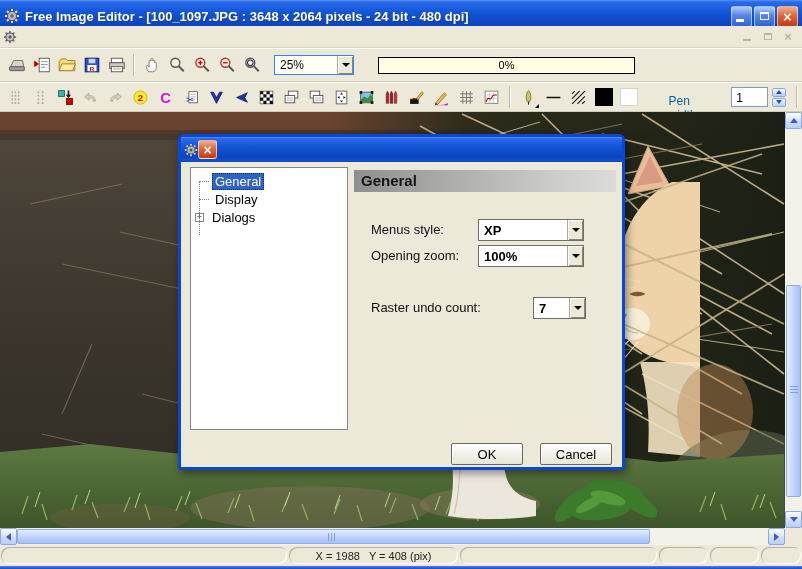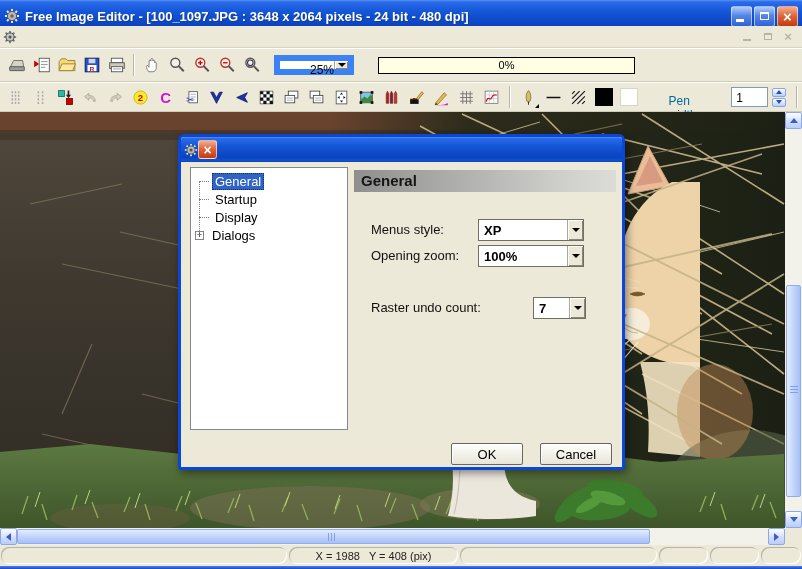--- a/index.html
+++ b/index.html
@@ -35,21 +35,21 @@
   
   .toolbar1 { position:absolute; left:0; top:48px; width:802px; height:34px; background:#ece9d8;
     border-top:1px solid #fff; border-bottom:1px solid #cfccba; display:flex; align-items:center; padding-left:4px; }
   .toolbar2 { position:absolute; left:0; top:82px; width:802px; height:30px; background:#ece9d8;
     border-top:1px solid #fff; border-bottom:1px solid #cfccba; display:flex; align-items:center; padding-left:4px; gap:2px; }
   .ti { width:25px; height:26px; display:flex; align-items:center; justify-content:center; border:1px solid transparent; }
   .ti svg { width:18px; height:18px; }
   .ti2 { width:24px; height:24px; display:flex; align-items:center; justify-content:center; position:relative; }
   .ti2 svg { width:17px; height:17px; }
   .sep { width:2px; height:22px; border-left:1px solid #b9b5a4; border-right:1px solid #fff; margin:0 4px; }
-  .zoom-combo { margin-left:10px; width:80px; height:20px; display:flex; border:6px solid #3b82f6; background:#fffff4;padding-left:25px; }
+  .zoom-combo { margin-left:10px; width:80px; height:20px; display:flex; border:1px solid #3b82f6; background:#fffff4; }
   .zoom-combo .val { flex:1; font-size:12px; padding:2px 0 0 5px; color:#000; }
   .combo-btn { width:16px; background:#ece9d8; border-left:1px solid #aca899;
     box-shadow:inset 1px 1px 0 #fff, inset -1px -1px 0 #8a8775;
     display:flex; align-items:center; justify-content:center; }
   .tri-down { width:0; height:0; border-left:4px solid transparent; border-right:4px solid transparent; border-top:4px solid #000; }
   .progress { position:absolute; left:378px; top:8px; width:257px; height:17px; border:1px solid #000;
     background:#ffffe4; font-size:11px; text-align:center; line-height:15px; color:#000; }
   .penlabel { font-size:12px; color:#0369a1; margin-left:26px; margin-right:10px;margin-top:21px; }
   .spinfield { width:38px; height:20px; border:1px solid #7f9db9; background:#fff; font-size:12px; padding:3px 0 0 4px; }
   .spinbtns { display:flex; flex-direction:column; gap:1px; margin-left:2px; }
@@ -576,24 +576,20 @@
       </div>
   </div>
 
   <div class="tree">
       <div class="tree-row">
         <span class="tj"></span>
         <span class="tree-label selected">General</span>
       </div>
       <div class="tree-row">
         <span class="tj"></span>
-        <span class="tree-label">Startup</span>
-      </div>
-      <div class="tree-row">
-        <span class="tj"></span>
         <span class="tree-label">Display</span>
       </div>
       <div class="tree-row">
         <span class="expand-box">+</span>
         <span class="tree-label">Dialogs</span>
       </div>
     </div>
 
   <div class="dlg-header">General</div>
 

